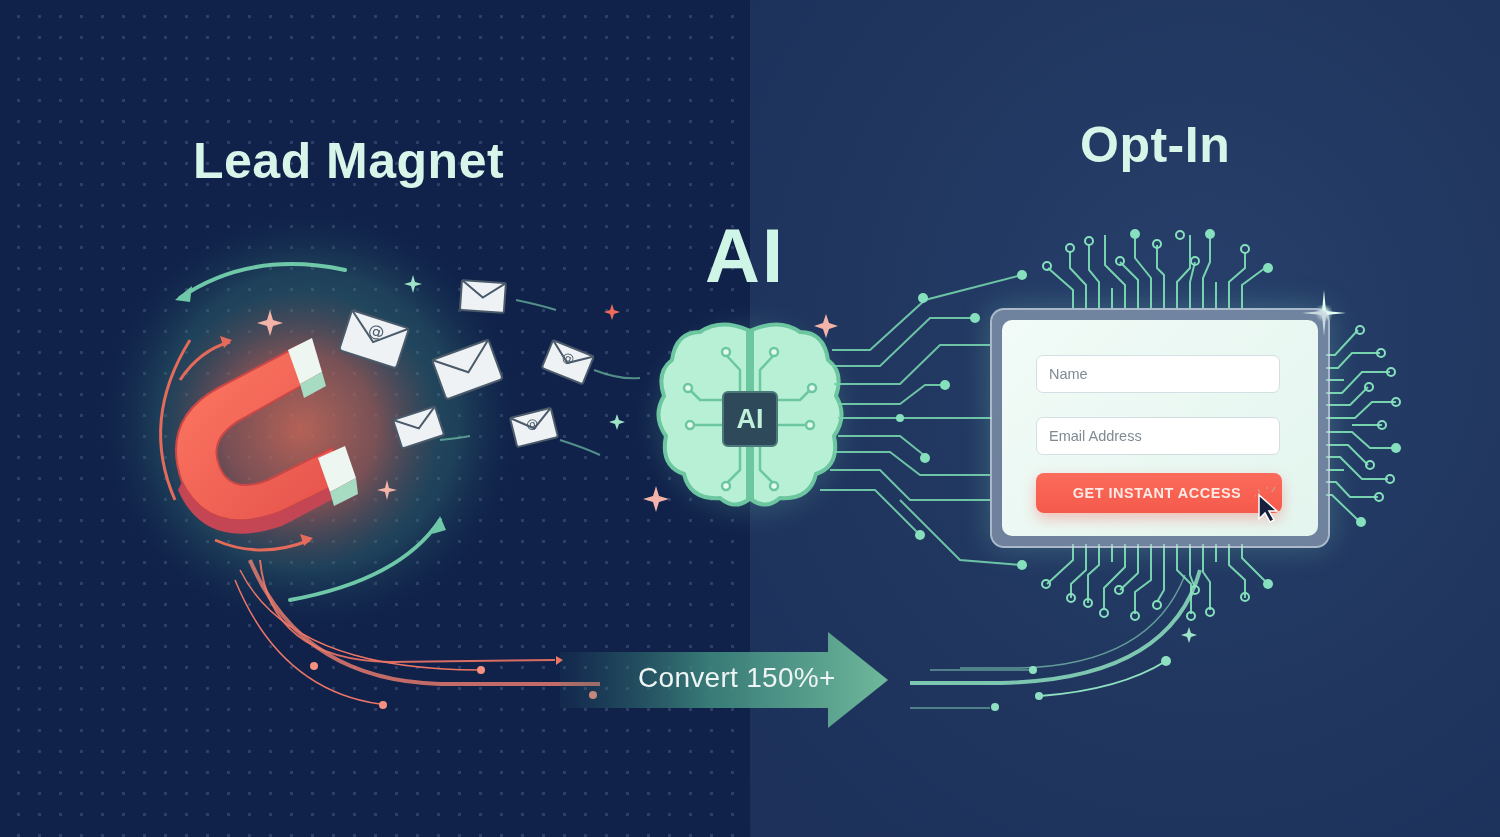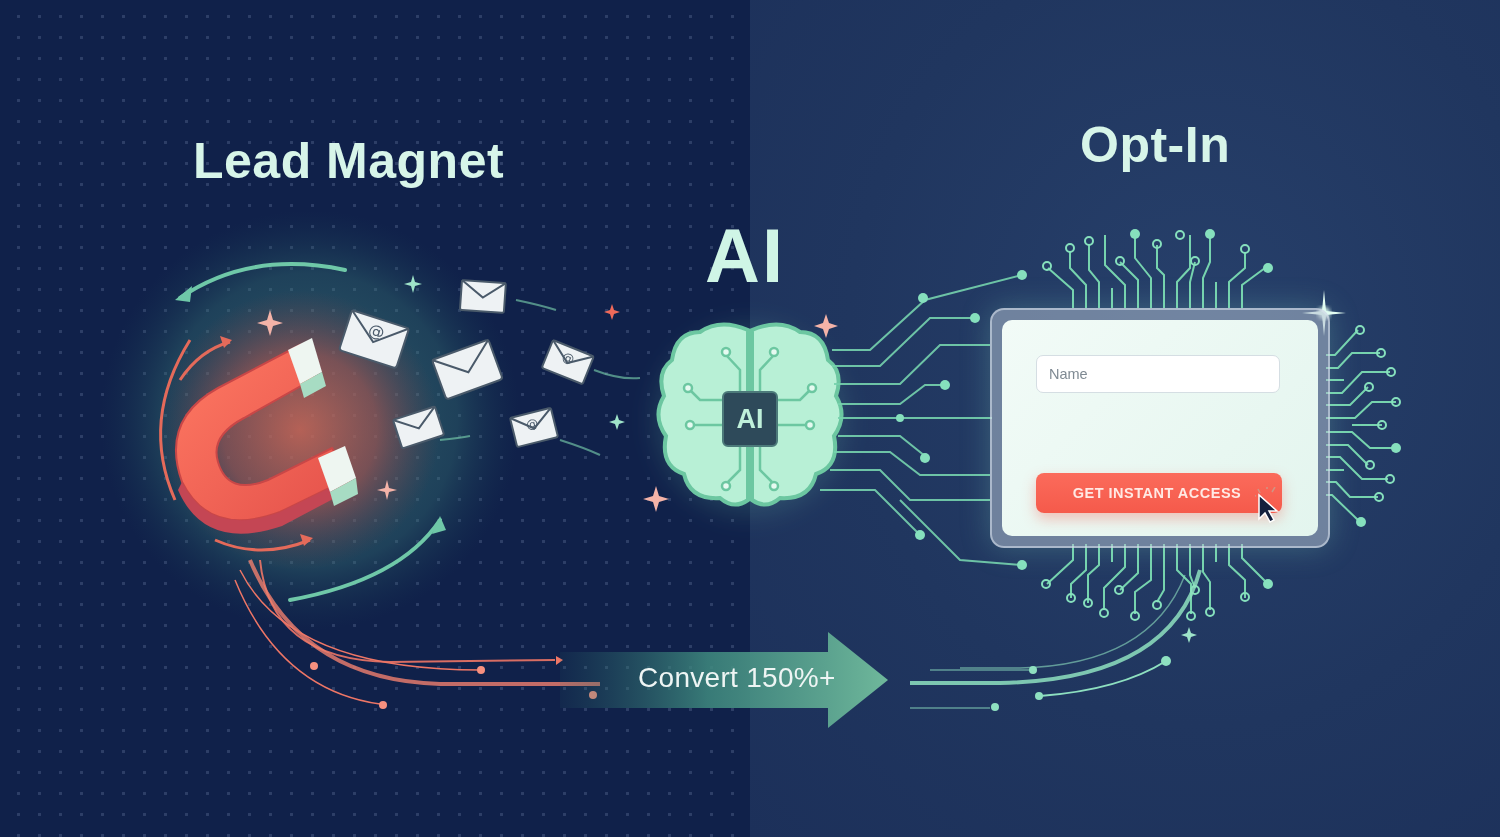--- a/index.html
+++ b/index.html
@@ -328,20 +328,21 @@
 
   <h1 class="title title-left">Lead Magnet</h1>
   <h1 class="title title-right">Opt-In</h1>
   <h1 class="title-ai">AI</h1>
 
   <div style="position:absolute;left:723px;top:392px;width:54px;height:54px;line-height:54px;text-align:center;color:#bff0da;font-weight:bold;font-size:27px;">AI</div>
 
   <div class="form-card">
     <div class="form-inner">
       <input class="field field-name" type="text" placeholder="Name" style="">
+      <input class="field field-email" type="text" placeholder="Email Address" style="">
       <button class="cta"><span>GET INSTANT ACCESS</span></button>
     </div>
   </div>
 
   <svg class="cursor" viewBox="0 0 28 36">
     <g stroke="#c7a090" stroke-width="1.5" opacity="0.8">
       <line x1="3" y1="2" x2="5" y2="6"></line>
         <line x1="12" y1="-4" x2="12" y2="2"></line>
         <line x1="20" y1="0" x2="17" y2="5"></line>
         <line x1="-4" y1="8" x2="1" y2="9"></line>

